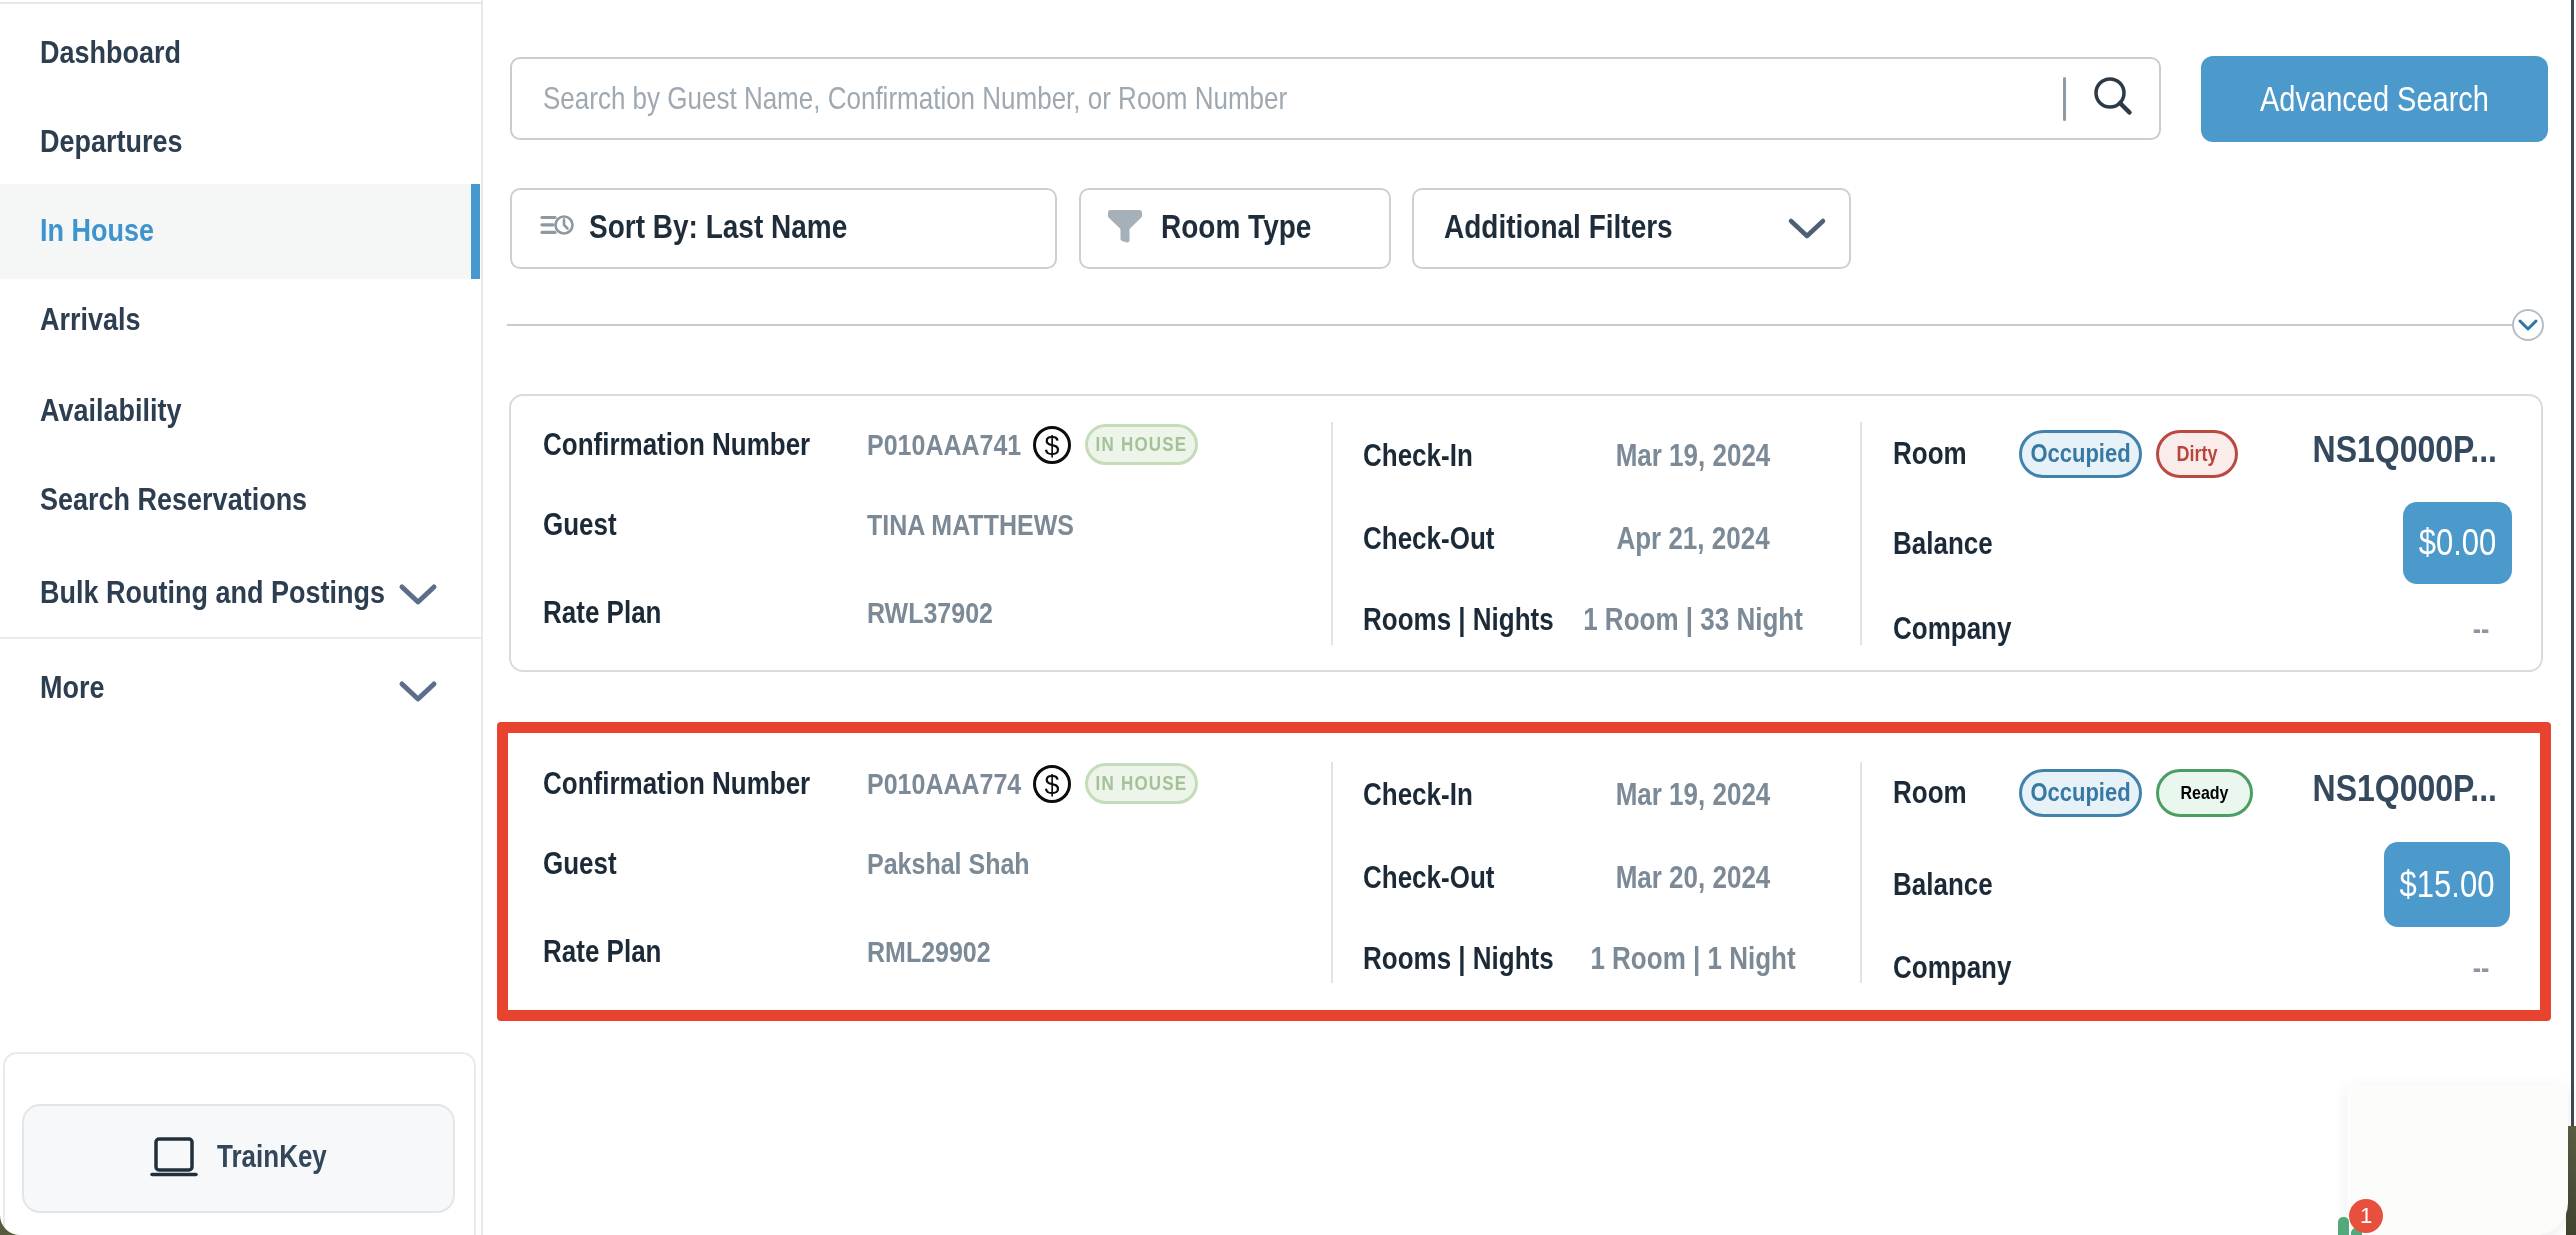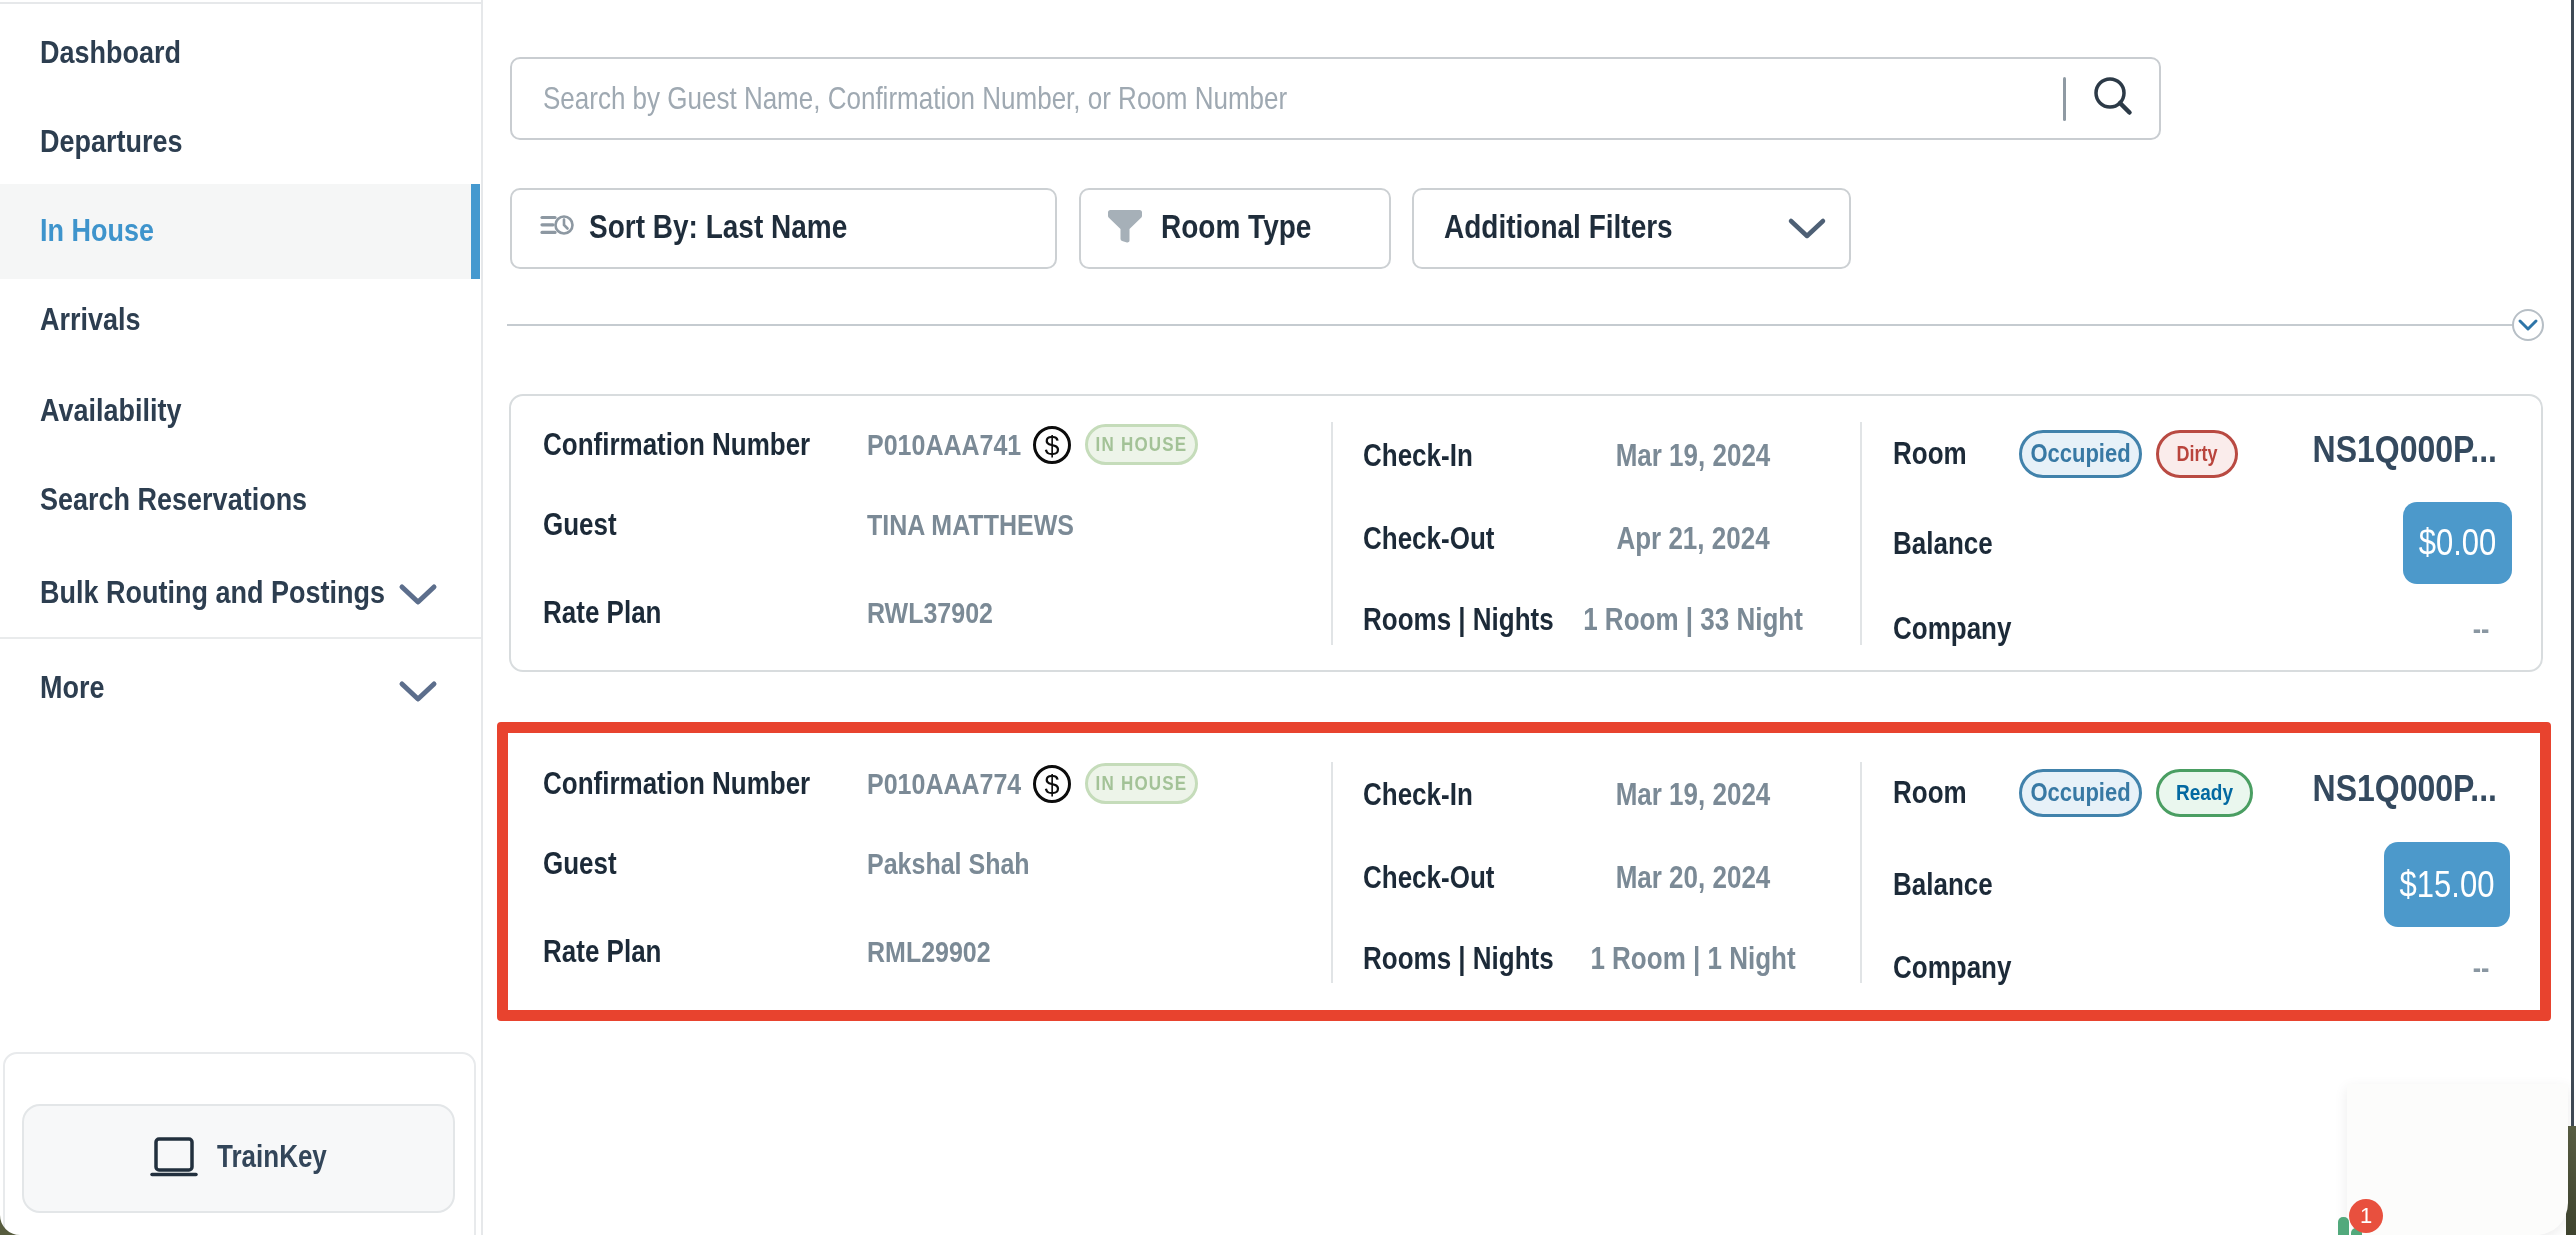--- a/index.html
+++ b/index.html
@@ -48,20 +48,21 @@
   </svg>
   <div class="abs" style="left:217px;top:1138px;font-size:26px;font-weight:700;color:#33465a;line-height:36px;transform:scaleY(1.18);">TrainKey</div>
 
   <div class="abs" style="left:510px;top:57px;width:1651px;height:83px;border:2px solid #c9cdd1;border-radius:10px;background:#fff;"></div>
   <div class="abs" style="left:543px;top:80px;font-size:26px;font-weight:400;color:#9fa9b2;line-height:36px;white-space:nowrap;transform:scaleY(1.18);">Search by Guest Name, Confirmation Number, or Room Number</div>
   <div class="abs" style="left:2063px;top:77px;width:3px;height:44px;background:#8f9aa3;border-radius:2px;"></div>
   <svg class="abs" style="left:2089px;top:72px;" width="50" height="50" viewBox="0 0 50 50">
     <circle cx="21" cy="21" r="14" fill="none" stroke="#2c3a47" stroke-width="3.5"></circle>
     <line x1="31" y1="31" x2="40.5" y2="40.5" stroke="#2c3a47" stroke-width="4.5" stroke-linecap="round"></line>
   </svg>
+  <div class="abs" style="left:2201px;top:56px;width:347px;height:86px;border-radius:12px;background:#4c99cb;color:#fff;font-size:29px;font-weight:400;line-height:86px;text-align:center;"><span class="sy">Advanced Search</span></div>
 
   <div class="abs" style="left:510px;top:188px;width:547px;height:81px;border:2px solid #ccd0d3;border-radius:10px;background:#fff;"></div>
   <div class="abs" style="left:1079px;top:188px;width:312px;height:81px;border:2px solid #ccd0d3;border-radius:10px;background:#fff;"></div>
   <div class="abs" style="left:1412px;top:188px;width:439px;height:81px;border:2px solid #ccd0d3;border-radius:10px;background:#fff;"></div>
 
   <svg class="abs" style="left:537px;top:207px;" width="44" height="38" viewBox="0 0 44 38">
     <line x1="5" y1="10.5" x2="18" y2="10.5" stroke="#8d98a2" stroke-width="3.2" stroke-linecap="round"></line>
     <line x1="5" y1="17.8" x2="16" y2="17.8" stroke="#8d98a2" stroke-width="3.2" stroke-linecap="round"></line>
     <line x1="5" y1="25.4" x2="18" y2="25.4" stroke="#8d98a2" stroke-width="3.2" stroke-linecap="round"></line>
     <circle cx="27" cy="18" r="8.5" fill="none" stroke="#8d98a2" stroke-width="2.6"></circle>
@@ -138,21 +139,21 @@
 
   <div class="abs lbl" style="left:1363px;top:776px;">Check-In</div>
   <div class="abs val" style="left:1693px;top:776px;transform:translateX(-50%) scaleY(1.18);font-size:26px;">Mar 19, 2024</div>
   <div class="abs lbl" style="left:1363px;top:859px;">Check-Out</div>
   <div class="abs val" style="left:1693px;top:859px;transform:translateX(-50%) scaleY(1.18);font-size:26px;">Mar 20, 2024</div>
   <div class="abs lbl" style="left:1363px;top:940px;">Rooms | Nights</div>
   <div class="abs val" style="left:1693px;top:940px;transform:translateX(-50%) scaleY(1.18);font-size:26px;">1 Room | 1 Night</div>
 
   <div class="abs lbl" style="left:1893px;top:774px;">Room</div>
   <div class="abs" style="left:2019px;top:769px;width:123px;height:48px;border:3px solid #4182ab;border-radius:24px;background:#e7f1f8;color:#3879a4;font-size:22px;font-weight:700;line-height:42px;text-align:center;"><span class="sy">Occupied</span></div>
-  <div class="abs" style="left:2156px;top:769px;width:97px;height:48px;border:3px solid #4a9e62;border-radius:24px;background:#eaf7ee;color:#0369a1;font-size:19px;font-weight:700;line-height:42px;text-align:center;"><span class="sy">Ready</span></div>
+  <div class="abs" style="left:2156px;top:769px;width:97px;height:48px;border:3px solid #4a9e62;border-radius:24px;background:#eaf7ee;color:#000000;font-size:16px;font-weight:700;line-height:42px;text-align:center;"><span class="sy">Ready</span></div>
   <div class="abs" style="left:2497px;top:770px;transform:translateX(-100%) scaleY(1.18);font-size:32px;font-weight:700;color:#34495e;line-height:36px;white-space:nowrap;">NS1Q000P...</div>
 
   <div class="abs lbl" style="left:1893px;top:866px;">Balance</div>
   <div class="abs" style="left:2384px;top:842px;width:126px;height:85px;border-radius:14px;background:#4c99cb;color:#fff;font-size:31px;font-weight:400;line-height:85px;text-align:center;"><span class="sy">$15.00</span></div>
   <div class="abs lbl" style="left:1893px;top:949px;">Company</div>
   <div class="abs val" style="left:2481px;top:949px;transform:translateX(-50%) scaleY(1.18);color:#8a97a2;">--</div>
 
   <div class="abs" style="left:2571px;top:0;width:3px;height:1134px;background:#3f4a55;"></div>
   <div class="abs" style="left:2566px;top:1126px;width:10px;height:109px;background:linear-gradient(#5a5f44,#3f442f);"></div>
 

